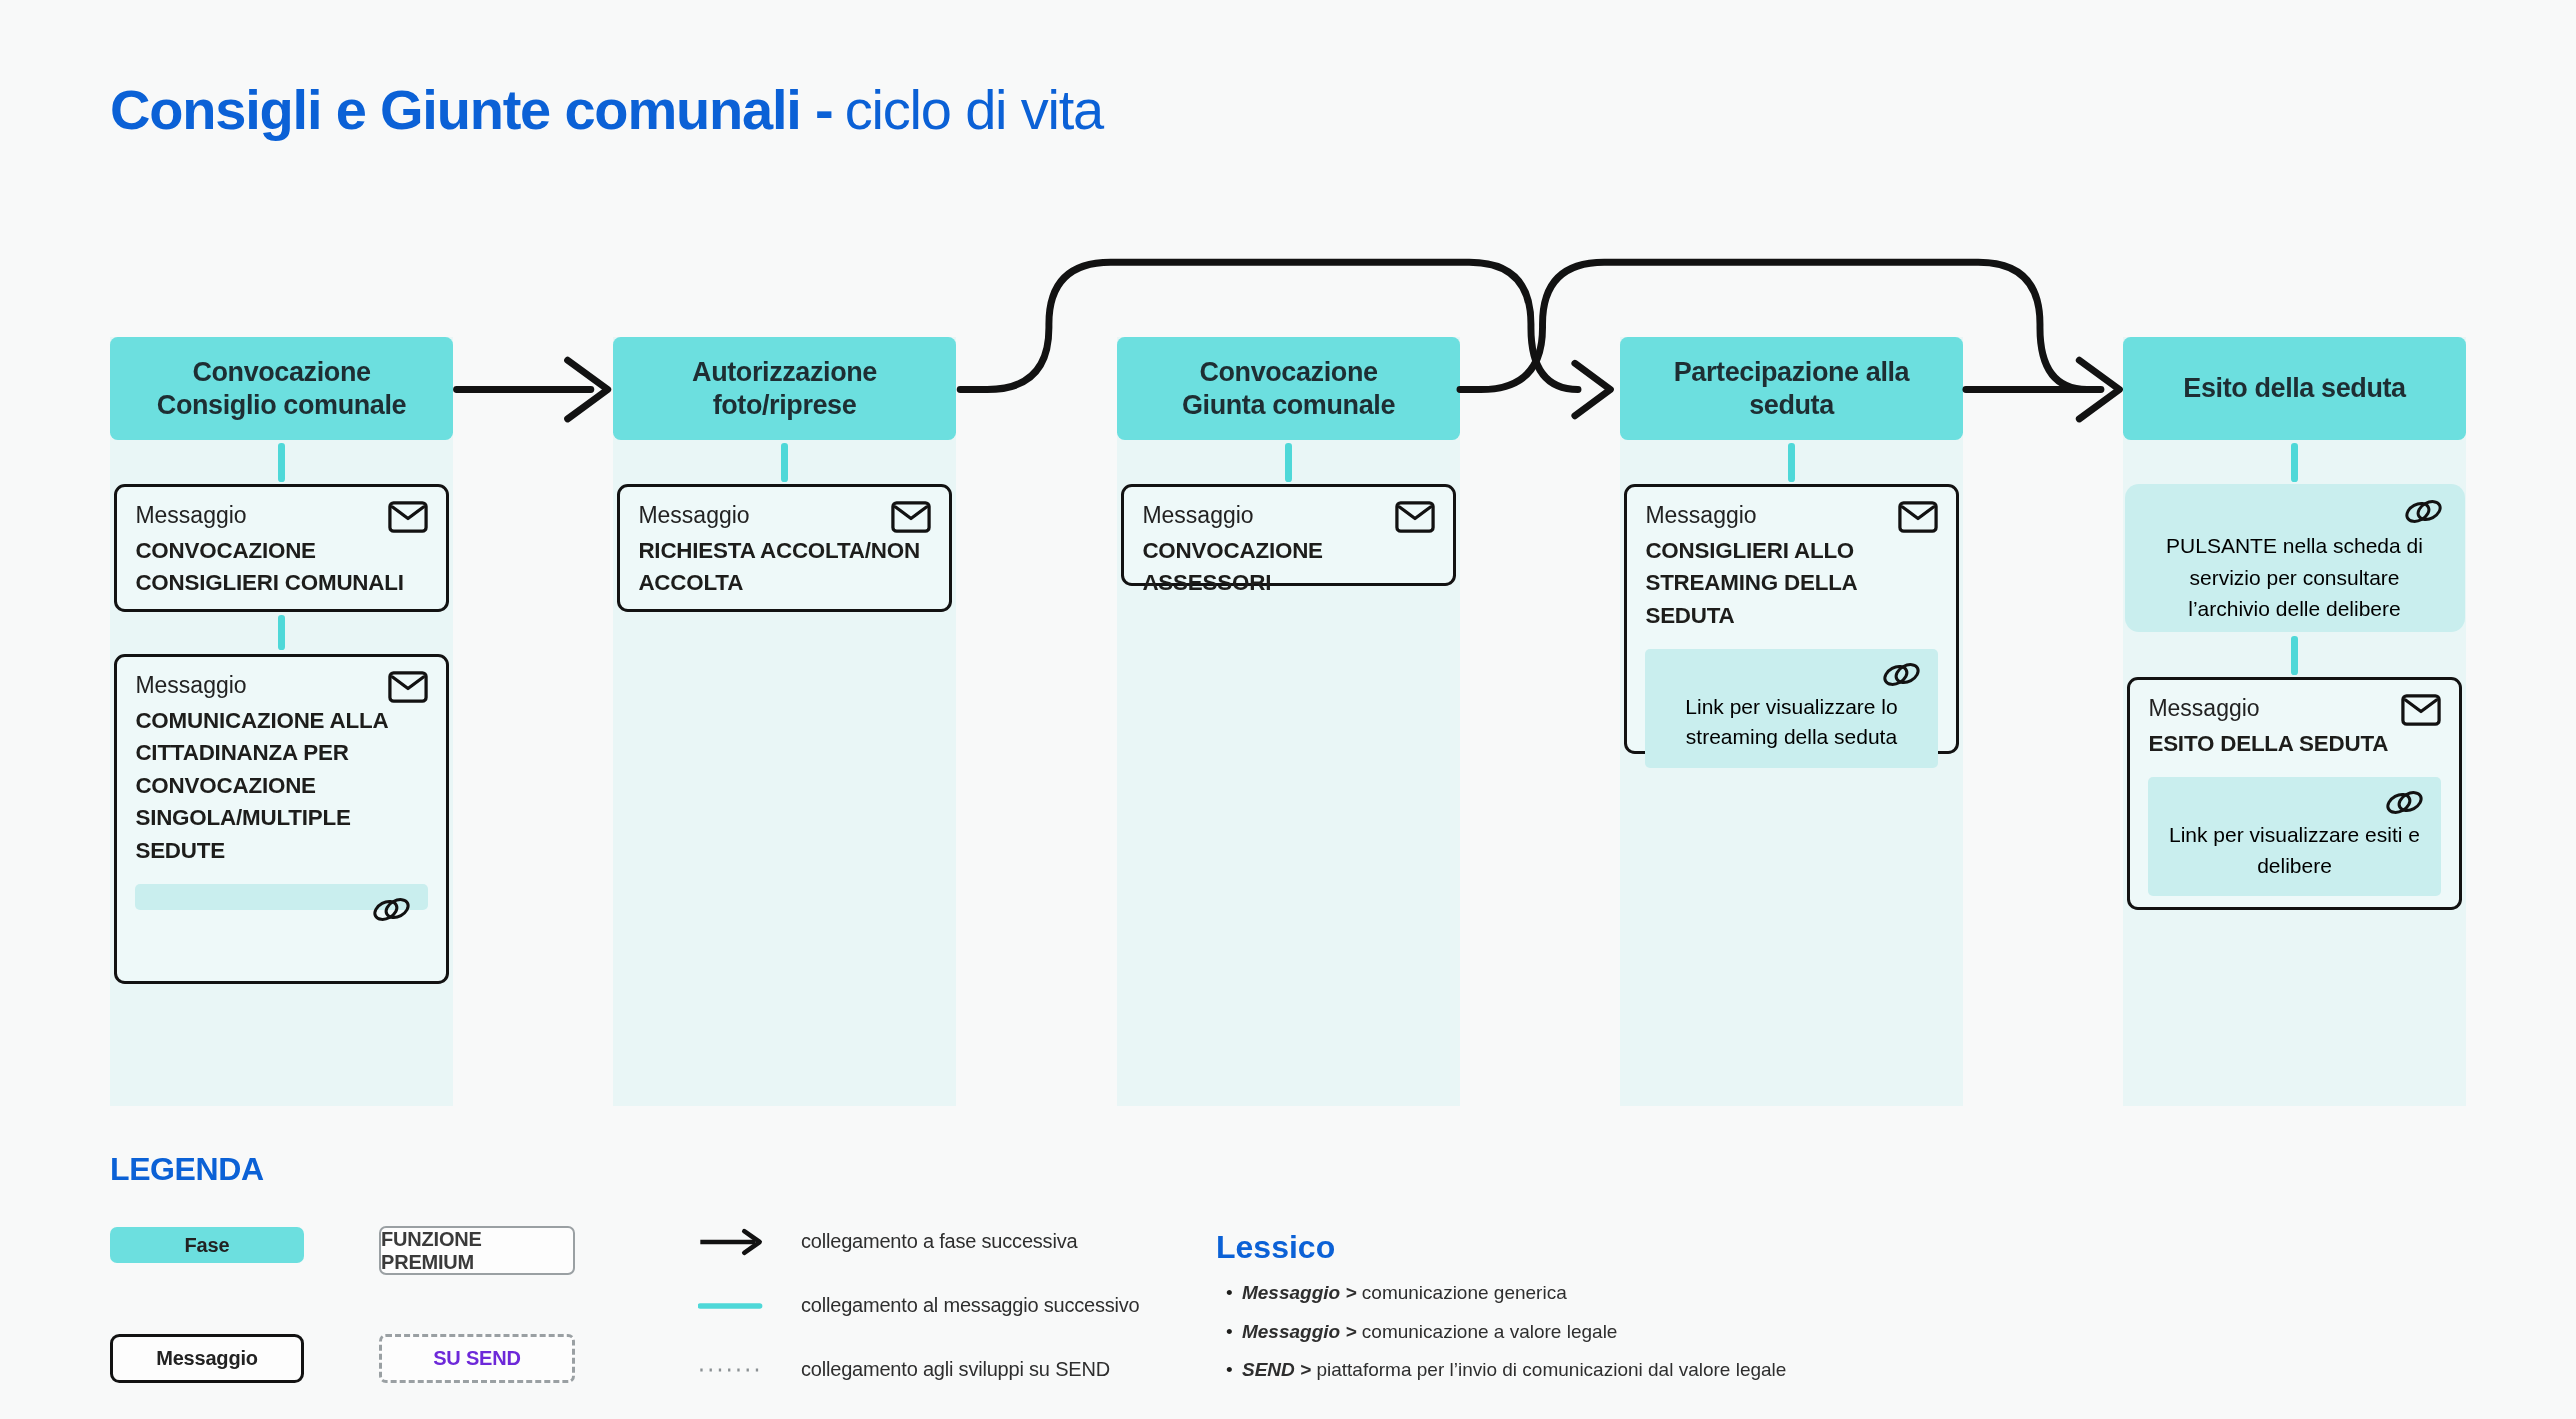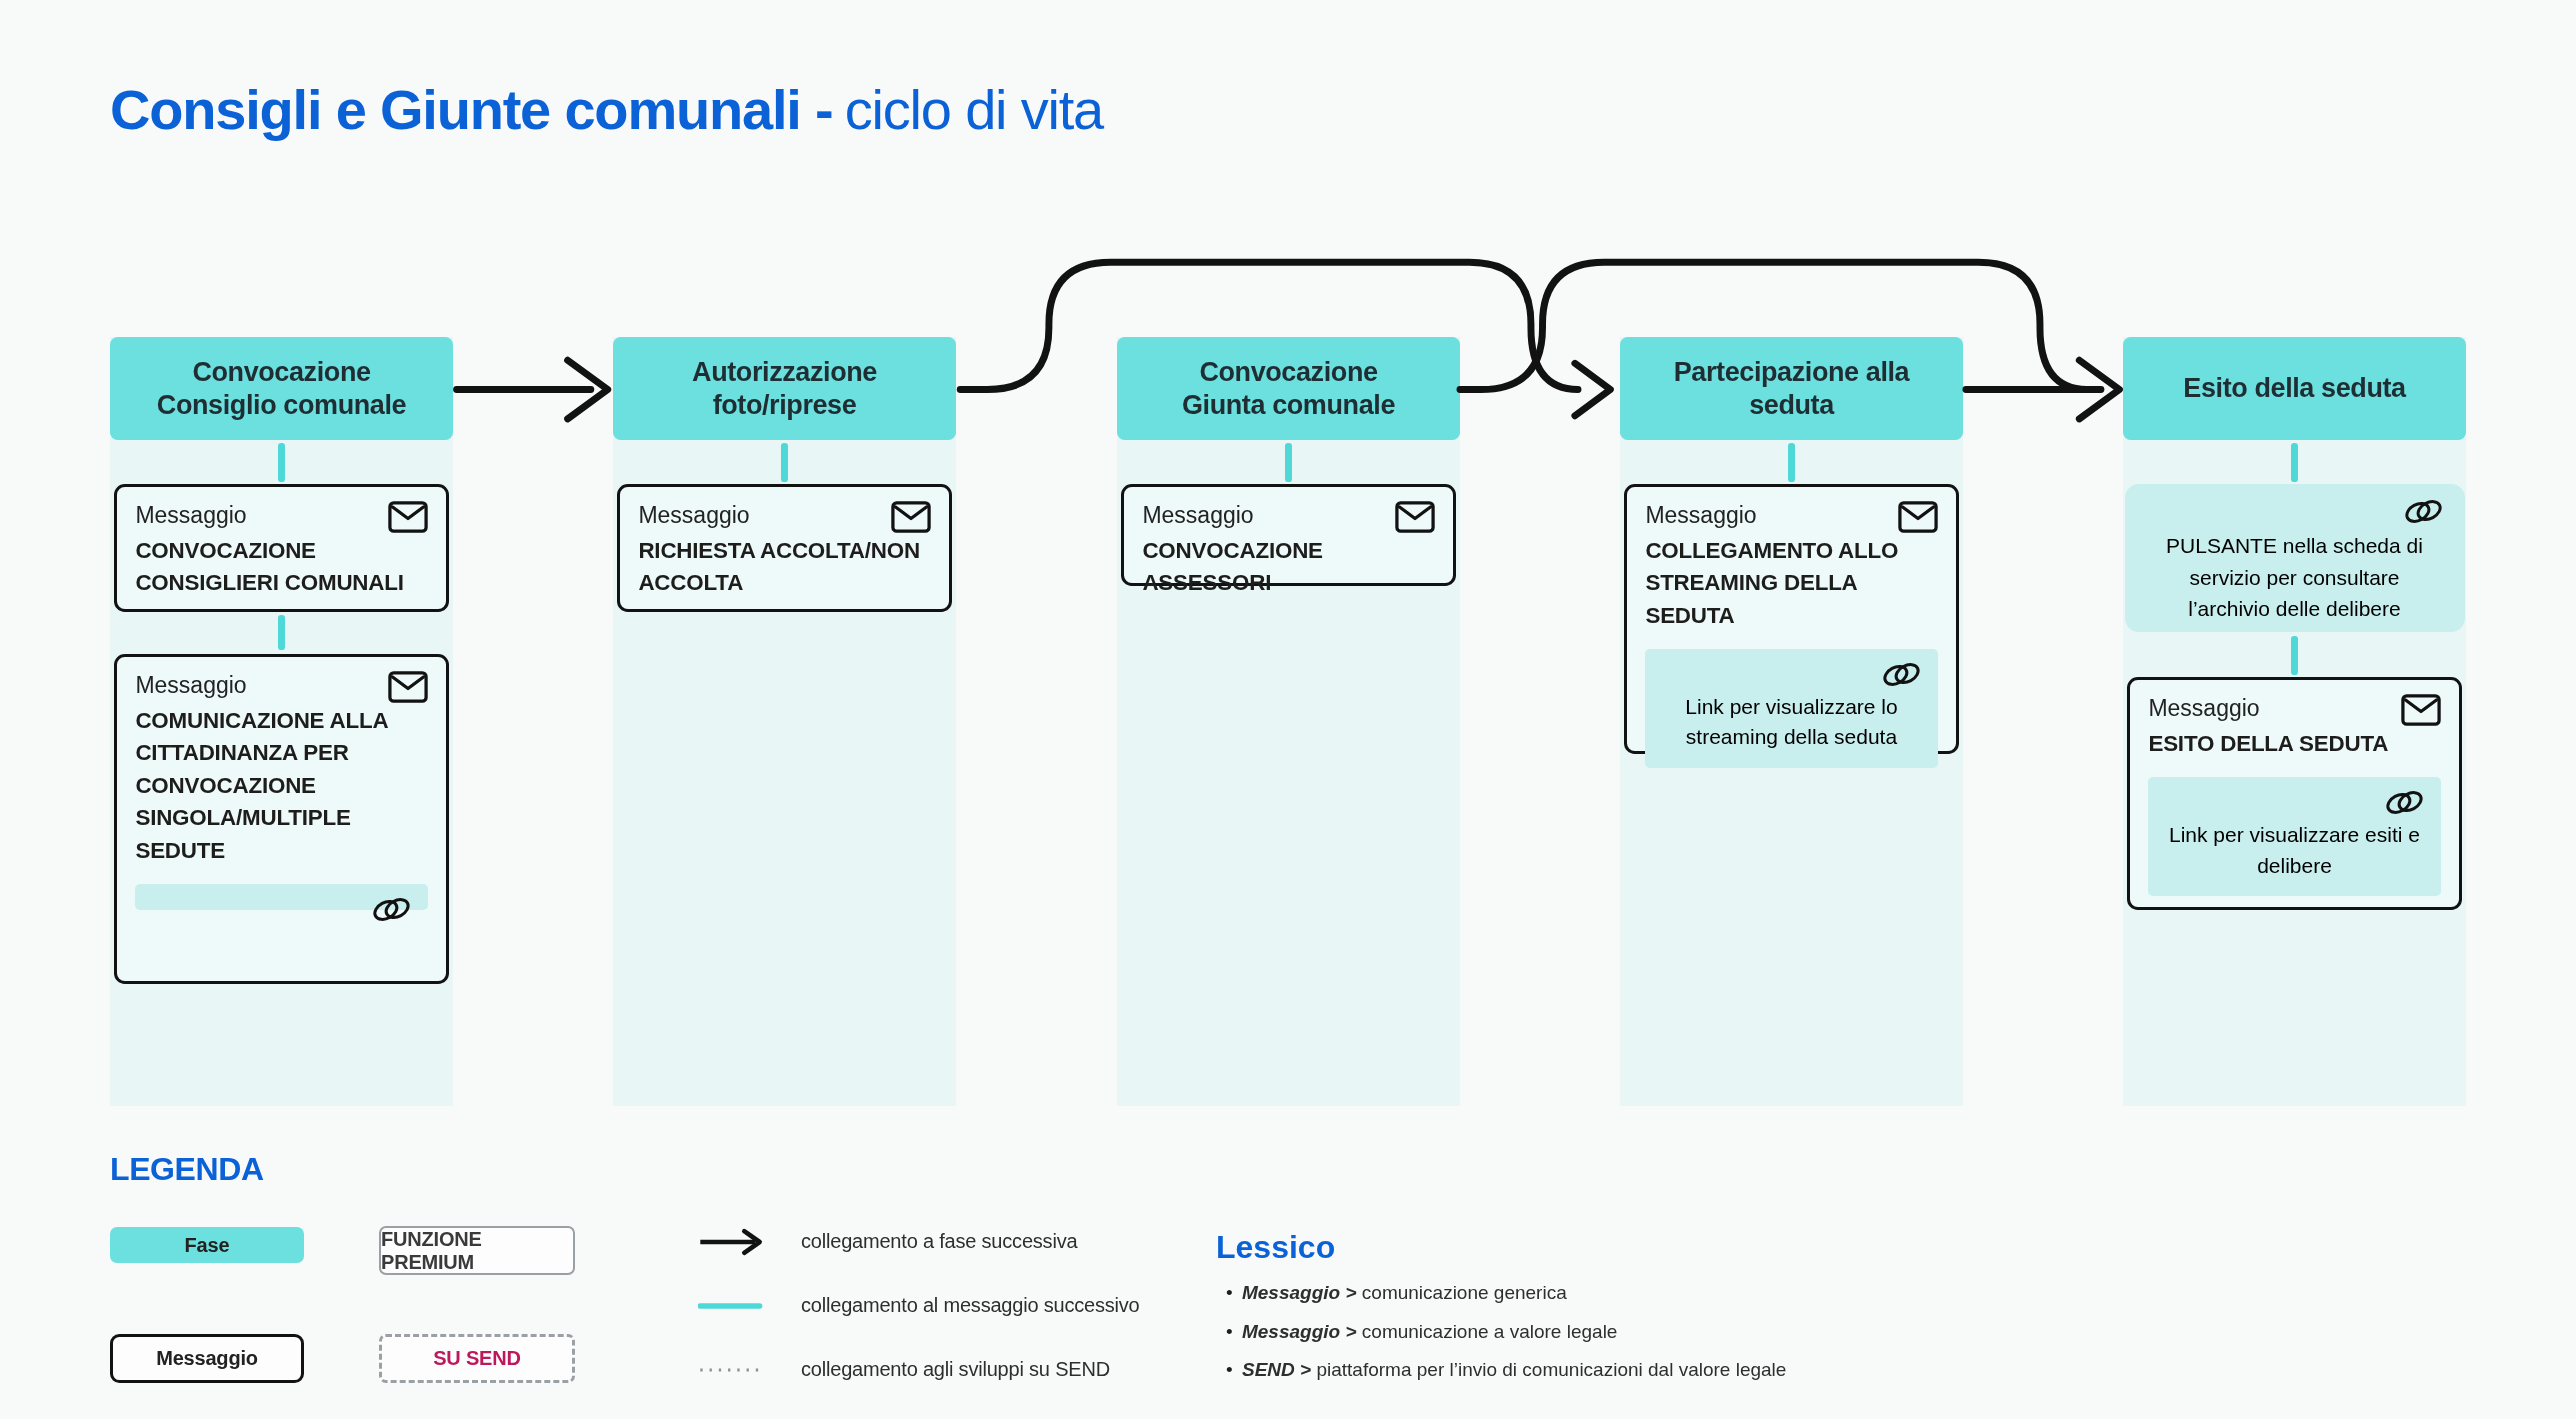--- a/index.html
+++ b/index.html
@@ -73,21 +73,21 @@
     font-size:32px;font-weight:bold;color:#0b61d6;letter-spacing:-0.4px;
   }
   .chip{
     position:absolute;box-sizing:border-box;border-radius:7px;
     display:flex;align-items:center;justify-content:center;
     font-weight:bold;font-size:20px;letter-spacing:-0.2px;color:#222;
   }
   .chip-fase{left:110px;top:1227px;width:194px;height:36px;background:#6cdfdf;}
   .chip-premium{left:379px;top:1226px;width:196px;height:49px;background:#fdfdfd;border:2.3px solid #9aa0a3;color:#3a3a3a;}
   .chip-messaggio{left:110px;top:1334px;width:194px;height:49px;background:#fdfdfd;border:3.9px solid #121212;border-radius:9.3px;}
-  .chip-send{left:379px;top:1334px;width:196px;height:49px;background:#fdfdfd;border:3.1px dashed #9aa0a3;color:#be185d;}
+  .chip-send{left:379px;top:1334px;width:196px;height:49px;background:#fdfdfd;border:3.1px dashed #9aa0a3;color:#6d28d9;}
 
   .legend-row{
     position:absolute;left:698px;height:39px;
     display:flex;align-items:center;gap:29px;
   }
   .legend-row .glyph{width:74px;height:34px;flex:0 0 auto;}
   .legend-row .glyph svg{display:block;width:100%;height:100%;}
   .legend-label{font-size:20px;color:#2e2e2e;letter-spacing:-0.2px;}
 
   
@@ -192,21 +192,21 @@
 seduta</div>
     <div class="stub" style="top:106px;height:39px"></div>
     <div class="card" style="top:147px;height:270px">
       <span class="env-icon">
         <svg viewBox="0 0 27 22">
             <rect x="1.8" y="1.8" width="23.4" height="18.4" rx="2.4" fill="none" stroke="#121212" stroke-width="2.1"></rect>
             <path d="M3.5 4.5 L13.5 12 L23.5 4.5" fill="none" stroke="#121212" stroke-width="2.1" stroke-linecap="round" stroke-linejoin="round"></path>
           </svg>
       </span>
       <div class="kicker">Messaggio</div>
-      <div class="ctitle pre">COLLEGAMENTO ALLO
+      <div class="ctitle pre">CONSIGLIERI ALLO
 STREAMING DELLA SEDUTA</div>
       <div class="linkbox">
         <span class="chain-icon">
           <svg viewBox="0 0 48 32">
               <ellipse cx="18" cy="17" rx="12.5" ry="8.5" transform="rotate(-28 18 17)" fill="none" stroke="#121212" stroke-width="3.2"></ellipse>
               <ellipse cx="30" cy="15" rx="12.5" ry="8.5" transform="rotate(-28 30 15)" fill="none" stroke="#121212" stroke-width="3.2"></ellipse>
             </svg>
         </span>
         <div class="linktext pre">Link per visualizzare lo
 streaming della seduta</div>

